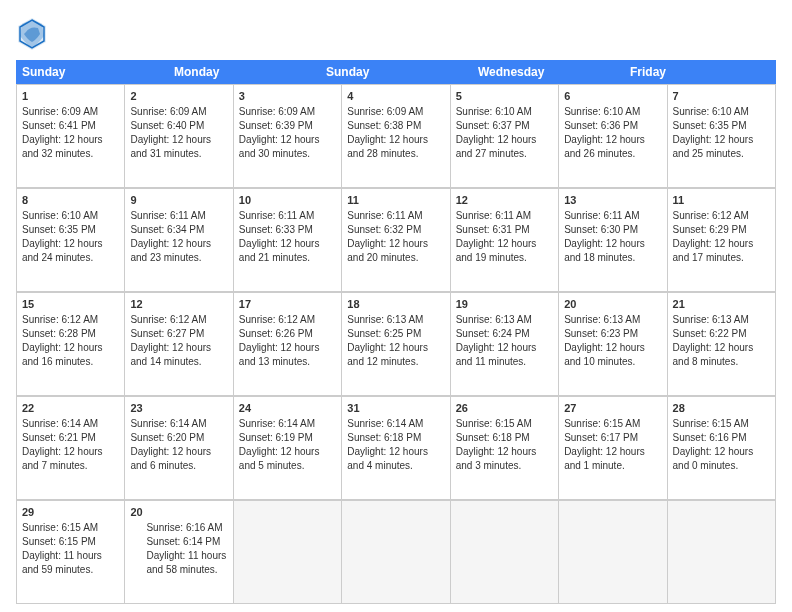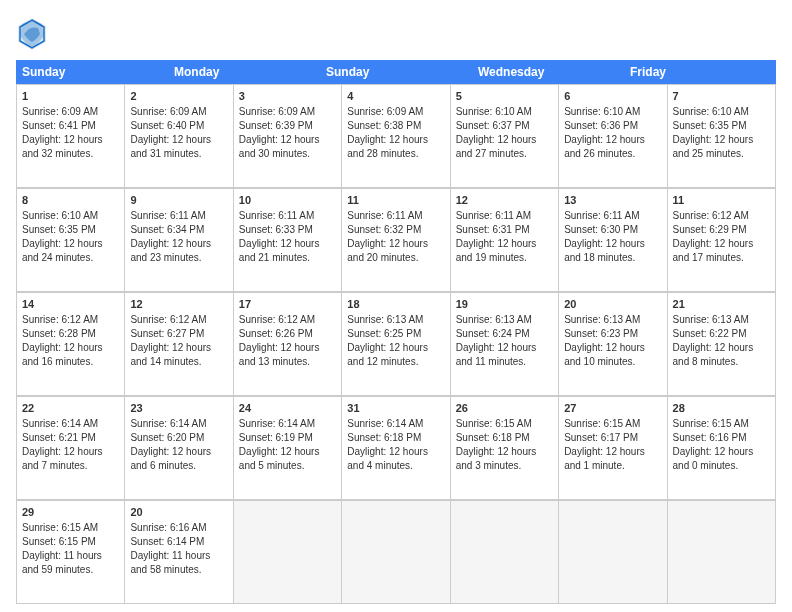--- a/index.html
+++ b/index.html
@@ -234,21 +234,21 @@
           <div class="cal-cell">
             <div class="day-num">11</div>
             <div class="day-info" style="white-space: pre-line;">Sunrise: 6:12 AM
 Sunset: 6:29 PM
 Daylight: 12 hours
 and 17 minutes.</div>
           </div>
         </div>
         <div class="cal-row">
           <div class="cal-cell">
-            <div class="day-num">14</div>
+            <div class="day-num">15</div>
             <div class="day-info" style="white-space: pre-line;">Sunrise: 6:12 AM
 Sunset: 6:28 PM
 Daylight: 12 hours
 and 16 minutes.</div>
           </div>
           <div class="cal-cell">
             <div class="day-num">12</div>
             <div class="day-info" style="white-space: pre-line;">Sunrise: 6:12 AM
 Sunset: 6:27 PM
 Daylight: 12 hours
@@ -344,21 +344,21 @@
         <div class="cal-row">
           <div class="cal-cell">
             <div class="day-num">29</div>
             <div class="day-info" style="white-space: pre-line;">Sunrise: 6:15 AM
 Sunset: 6:15 PM
 Daylight: 11 hours
 and 59 minutes.</div>
           </div>
           <div class="cal-cell">
             <div class="day-num">20</div>
-            <div class="day-info" style="white-space: pre-line;">Sunrise: 6:16 AM
+            <div class="day-info" style="white-space: pre-line; margin-left: 16px;">Sunrise: 6:16 AM
 Sunset: 6:14 PM
 Daylight: 11 hours
 and 58 minutes.</div>
           </div>
           <div class="cal-cell empty"></div>
           <div class="cal-cell empty"></div>
           <div class="cal-cell empty"></div>
           <div class="cal-cell empty"></div>
           <div class="cal-cell empty"></div>
         </div>

